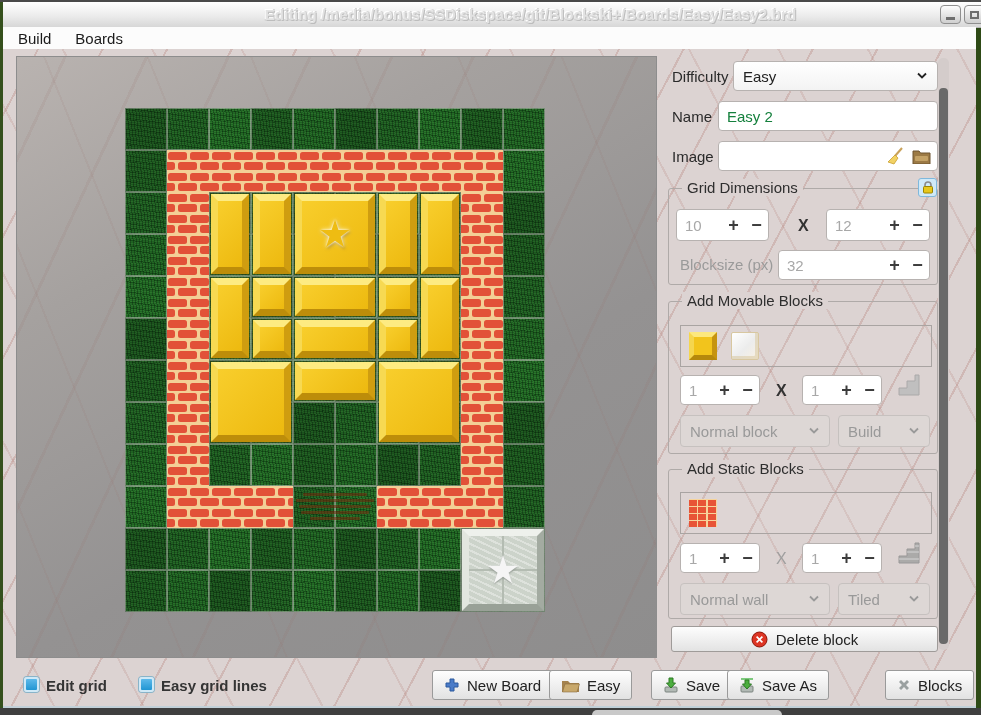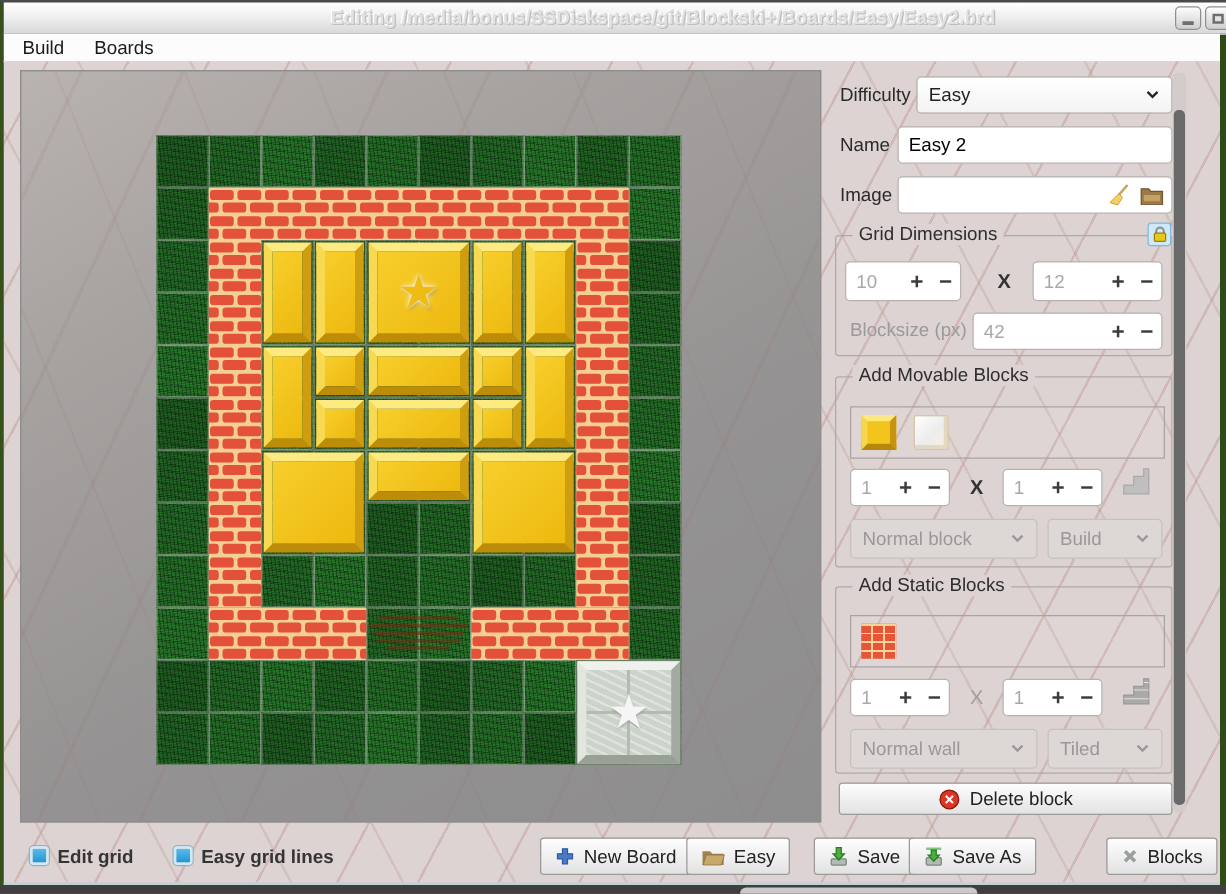--- a/index.html
+++ b/index.html
@@ -96,21 +96,21 @@
   .star{font-size:38px;line-height:1;}
   .star.gold{color:#eebc12;text-shadow:0 0 2px #fff,0 0 5px #fffbe0,1px 2px 3px rgba(95,60,0,.55);}
   .star.silver{color:#f5f5f5;text-shadow:0 1px 2px #808a80,0 0 2px #fff;}
   .faded-text{position:absolute;z-index:4;padding-top:4px;}
   .faded-line{height:3.5px;background:rgba(118,42,12,.55);border-radius:1px;margin:2.5px auto;filter:blur(.5px);}
   
   .p-label{position:absolute;font-size:15px;color:#2a2a2a;}
   .p-label.dim{color:#9a9a9a;}
   .field{
     position:absolute;box-sizing:border-box;height:30px;border:1px solid #b7b2b0;border-radius:4px;
-    background:#fff;font-size:15px;color:#000000;display:flex;align-items:center;
+    background:#fff;font-size:15px;color:#15803d;display:flex;align-items:center;
   }
   input.field{padding:0 8px;outline:none;font-family:"Liberation Sans",sans-serif;}
   .combo{
     position:absolute;box-sizing:border-box;border:1px solid #b7b2b0;border-radius:4px;
     display:flex;align-items:center;justify-content:space-between;padding:0 9px;font-size:15px;
   }
   .combo.enabled{background:linear-gradient(#ffffff,#f3f3f3);color:#222;text-align:center;}
   .combo.disabled{background:#ddd7d5;color:#999;border-color:#c6c1bf;}
   .group{position:absolute;border:1px solid #aFAaa8;border:1px solid #afaaa8;border-radius:3px;box-sizing:border-box;}
   .group-title{position:absolute;top:-10px;left:13px;padding:0 5px;background:#dcd3d2;font-size:15px;color:#2e2e2e;white-space:nowrap;}
@@ -794,21 +794,21 @@
   <span class="sbtn">−</span>
 </div>
 <span class="xsep" style="left:798px;top:217px;">X</span>
 <div class="spin" style="left:826px;top:209px;width:104px;height:32px;">
   <span class="val">12</span>
   <span class="sbtn">+</span>
   <span class="sbtn">−</span>
 </div>
 <span class="p-label dim" style="left:680px;top:256px;">Blocksize (px)</span>
 <div class="spin" style="left:778px;top:250px;width:152px;height:30px;">
-  <span class="val">42</span>
+  <span class="val">32</span>
   <span class="sbtn">+</span>
   <span class="sbtn">−</span>
 </div>
 
 <div class="group" style="left:668px;top:301px;width:270px;height:153px;">
   <span class="group-title">Add Movable Blocks</span>
 </div>
 <div class="palette" style="left:680px;top:325px;width:252px;height:42px;">
   <div class="mini-yellow"></div>
   <div class="mini-ice"></div>

